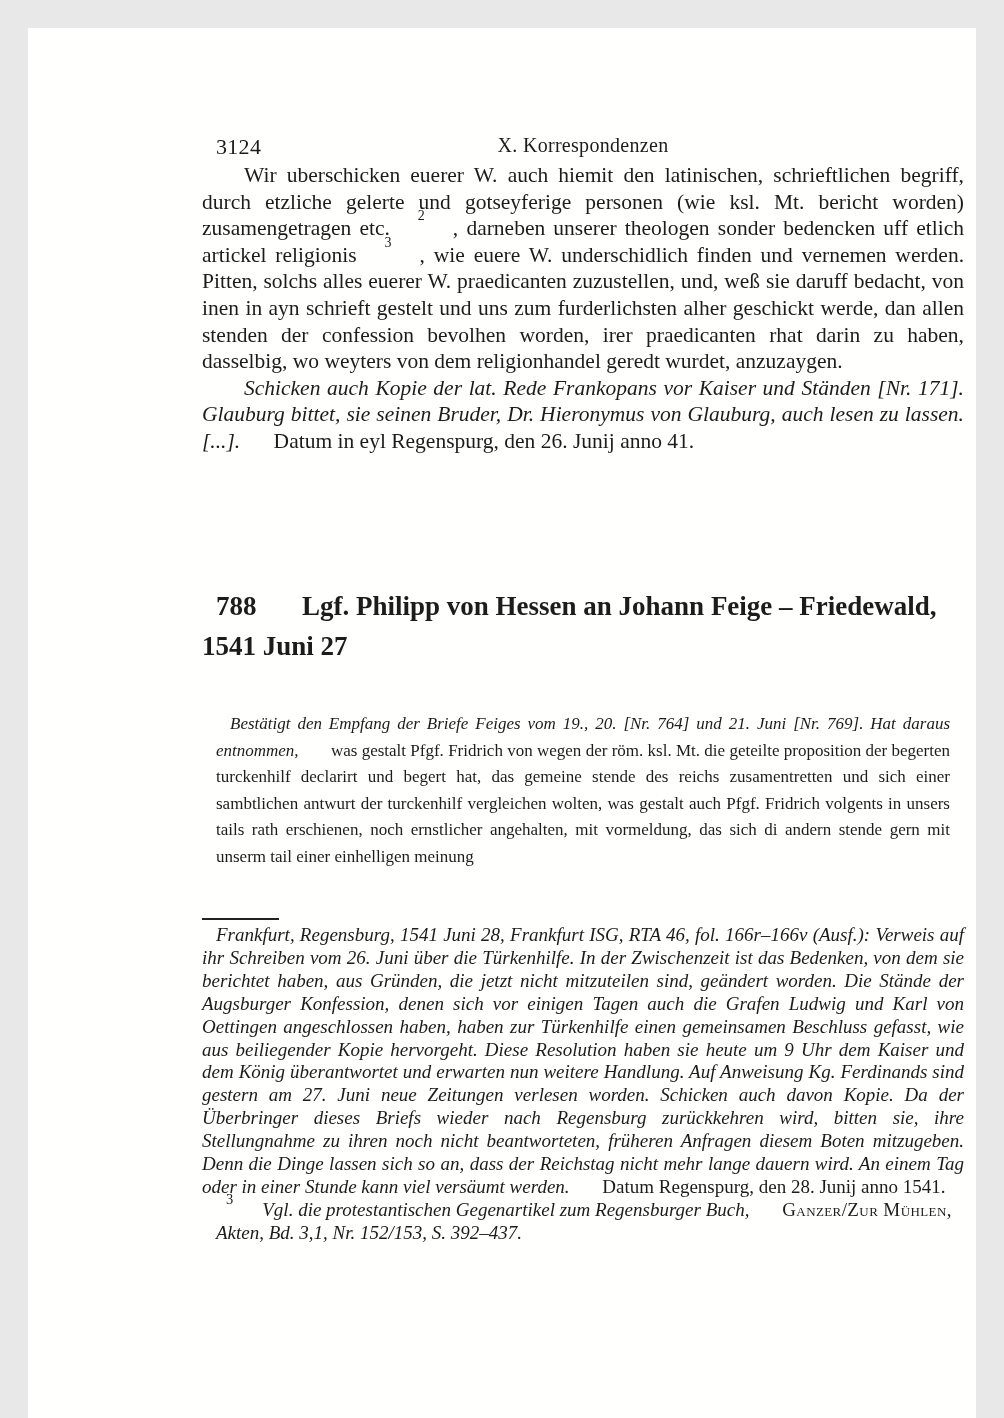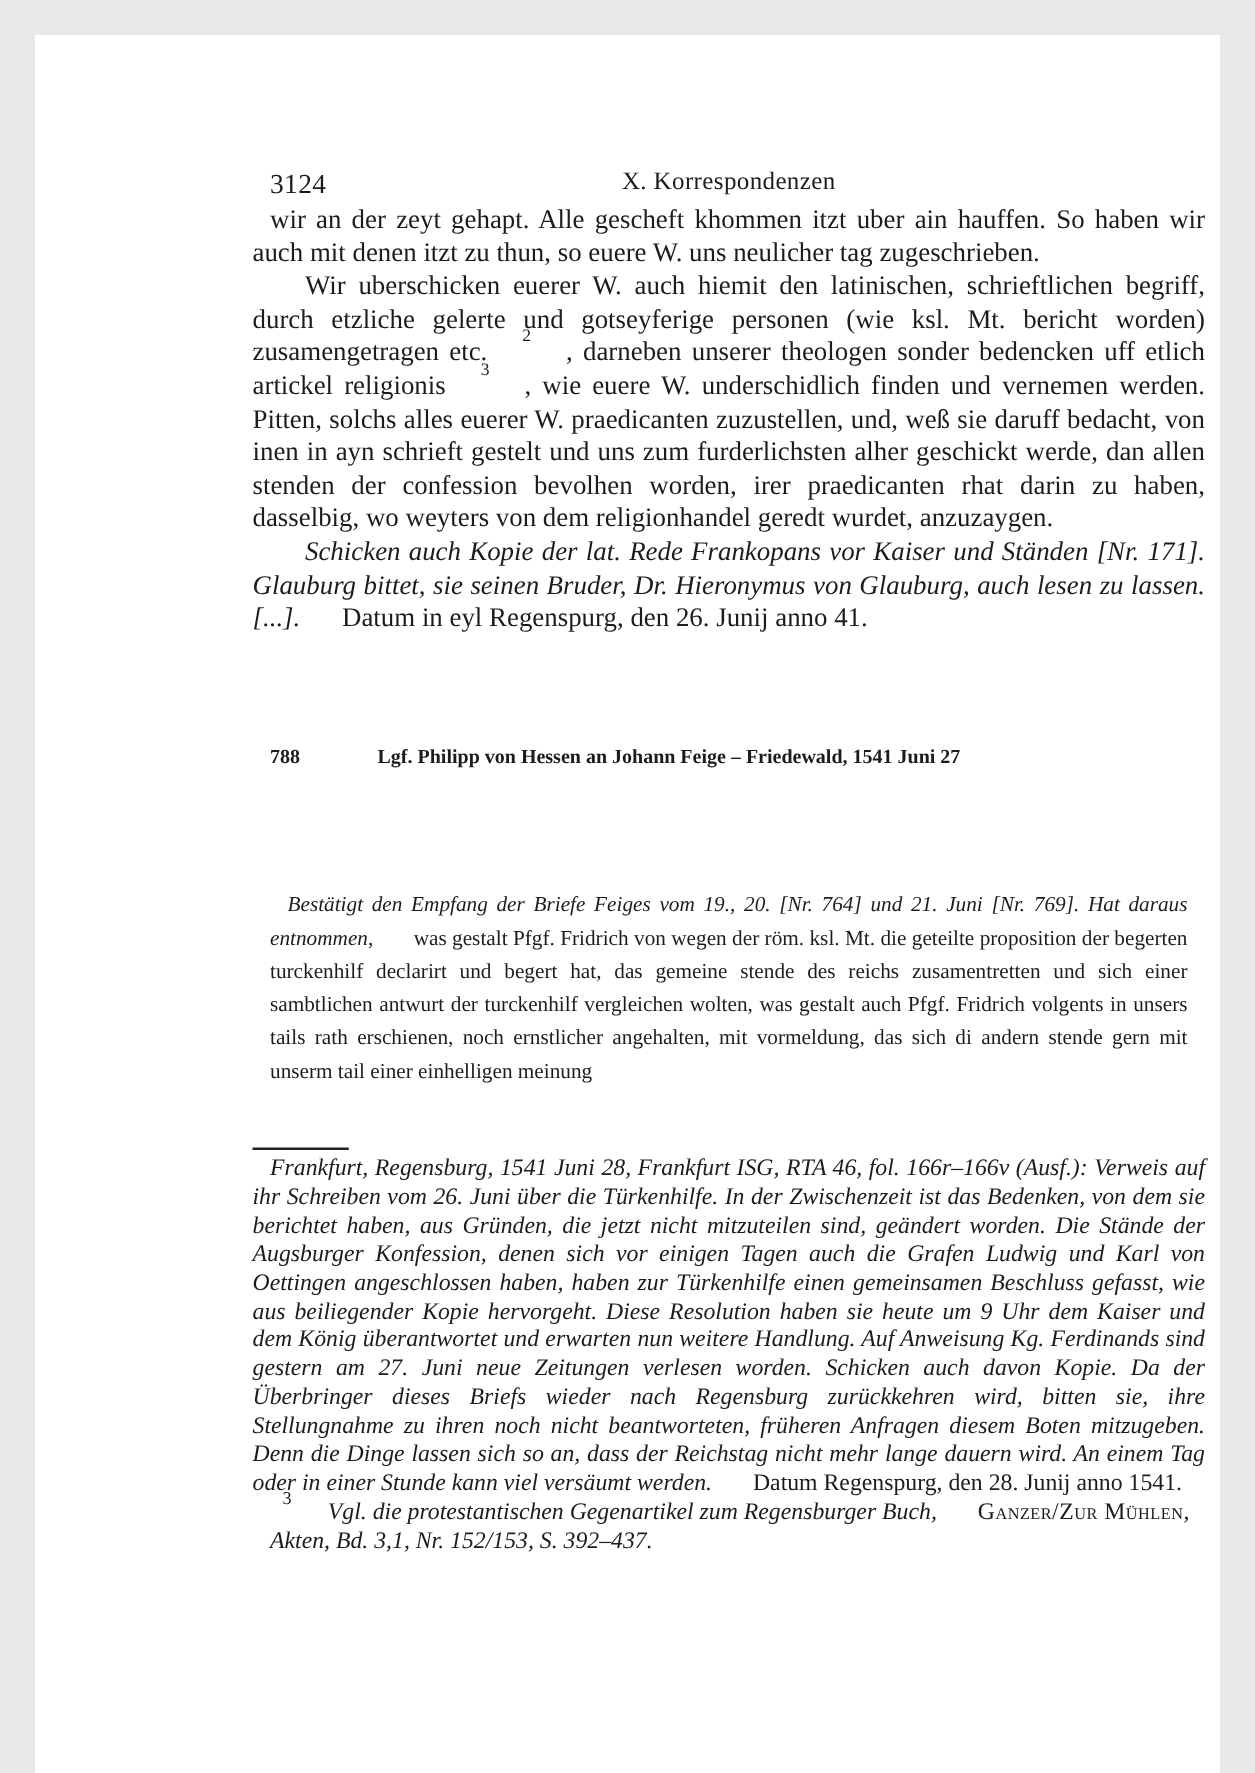--- a/index.html
+++ b/index.html
@@ -29,21 +29,21 @@
   .sc { font-variant:small-caps; font-style:normal; letter-spacing:.4px; }
 
   .fnref {
     font-size:14px; line-height:0; position:relative; top:-7px;
     font-style:normal;
   }
 
   
   .entry-heading {
     position:absolute; top:537px; left:160px; width:762px;
-    font-size:16px; font-weight:bold; line-height:26px;
+    font-size:27px; font-weight:bold; line-height:26px;
   }
   .entry-num { display:inline-block; width:58px; }
 
   
   .source-block {
     position:absolute; top:584px; left:222px; width:700px;
     font-size:20.5px; line-height:28.5px;
   }
 
   
@@ -72,21 +72,20 @@
 <body>
 
 <div class="page">
 
   <header class="running-head">
     <span class="pagenum">3124</span>
     <div class="running-title">X. Korrespondenzen</div>
   </header>
 
   <section class="main-block">
-    <p><span>wir an der zeyt gehapt. Alle gescheft khommen itzt uber ain hauffen. So haben wir auch mit denen itzt zu thun, so euere W. uns neulicher tag zugeschrieben.</span></p>
     <p class="indent"><span>Wir uberschicken euerer W. auch hiemit den latinischen, schrieftlichen begriff, durch etzliche gelerte und gotseyferige personen (wie ksl. Mt. bericht worden) zusamengetragen etc.</span><sup class="fnref">2</sup><span>, darneben unserer theologen sonder bedencken uff etlich artickel religionis</span><sup class="fnref">3</sup><span>, wie euere W. underschidlich finden und vernemen werden. Pitten, solchs alles euerer W. praedicanten zuzustellen, und, weß sie daruff bedacht, von inen in ayn schrieft gestelt und uns zum furderlichsten alher geschickt werde, dan allen stenden der confession bevolhen worden, irer praedicanten rhat darin zu haben, dasselbig, wo weyters von dem religionhandel geredt wurdet, anzuzaygen.</span></p>
     <p class="indent"><span class="it">Schicken auch Kopie der lat. Rede Frankopans vor Kaiser und Ständen [Nr. 171]. Glauburg bittet, sie seinen Bruder, Dr. Hieronymus von Glauburg, auch lesen zu lassen. [...].</span><span class="rm"> Datum in eyl Regenspurg, den 26. Junij anno 41.</span></p>
   </section>
 
   <h2 class="entry-heading">
     <span class="entry-num">788</span><span class="entry-title">Lgf. Philipp von Hessen an Johann Feige – Friedewald, 1541 Juni 27</span>
   </h2>
 
   <section class="source-block">
   </section>

